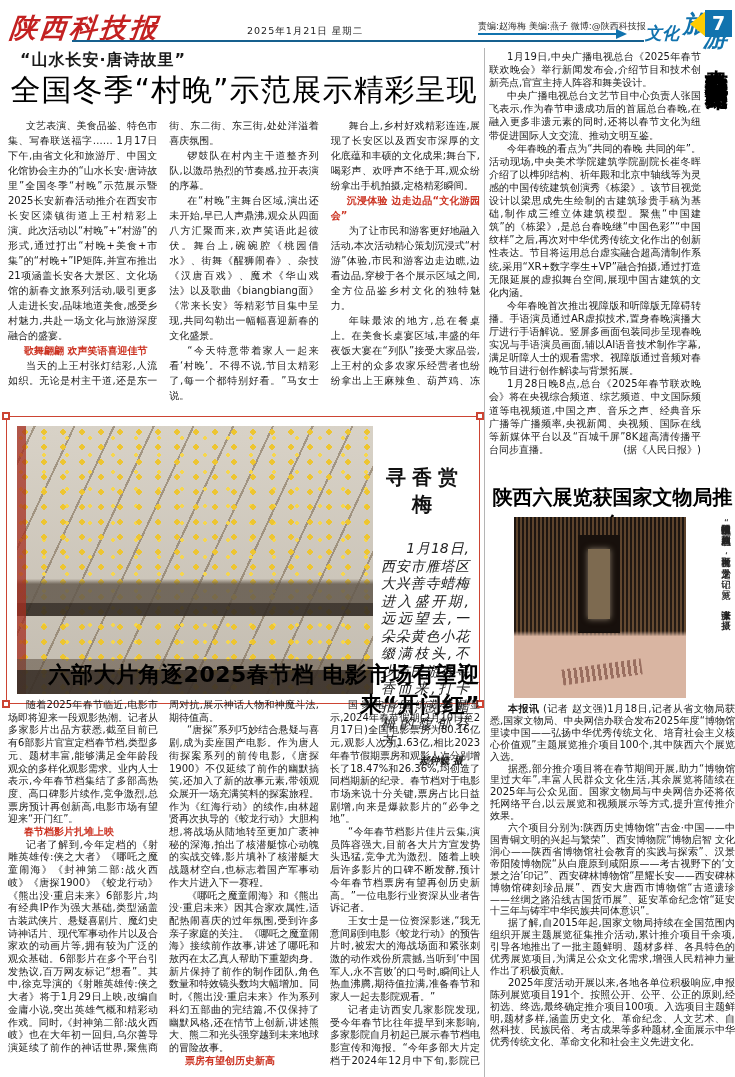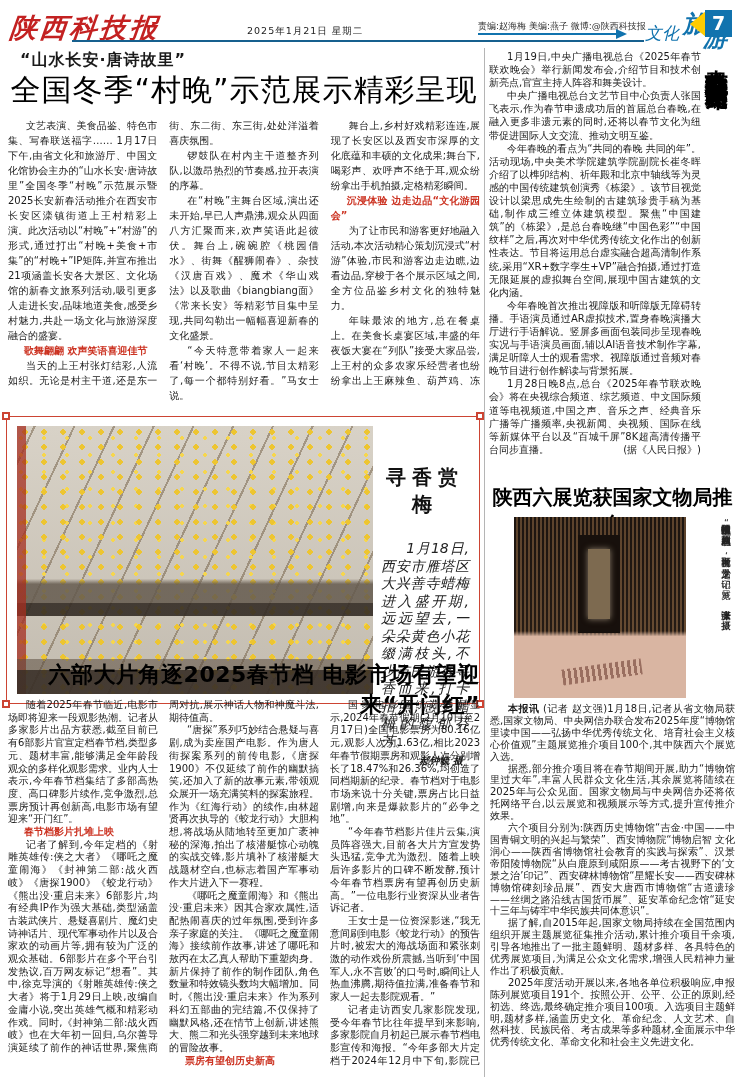--- a/index.html
+++ b/index.html
@@ -17,21 +17,21 @@
   }
   .hdr-date { position:absolute; left:247px; top:25px; font-size:9.5px; color:#222; letter-spacing:1px; }
   .hdr-staff { position:absolute; left:478px; top:20px; font-size:9px; color:#333; }
   .staff-rule { position:absolute; left:478px; top:33px; width:138px; height:2px; background:#1173ae; }
   .staff-arrow {
     position:absolute; left:616px; top:29px; width:0; height:0;
     border-left:11px solid #1173ae; border-top:5px solid transparent; border-bottom:5px solid transparent;
   }
   .hdr-rule { position:absolute; left:72px; top:40px; width:572px; height:2px; background:#17608e; }
   .section-badge { position:absolute; left:645px; top:6px; width:86px; height:38px; }
-  .sec1 { position:absolute; left:0px; top:16px; font-size:17px; font-weight:normal; color:#1173ae; font-style:italic; }
+  .sec1 { position:absolute; left:0px; top:16px; font-size:17px; font-weight:bold; color:#1173ae; font-style:italic; }
   .sec2a { position:absolute; left:38px; top:2px; font-size:24px; font-weight:bold; color:#1173ae; font-style:italic; }
   .sec2b { position:absolute; left:58px; top:16px; font-size:24px; font-weight:bold; color:#1173ae; font-style:italic; }
   .page-flag { position:absolute; left:690px; top:10px; width:44px; height:28px; }
   .flag-tri { position:absolute; left:0; top:1px; width:0; height:0;
     border-right:16px solid #ffcc00; border-top:13px solid transparent; border-bottom:13px solid transparent; }
   .flag-box { position:absolute; left:15px; top:0; width:27px; height:27px; background:#1173ae;
     color:#fff; font-size:19px; font-weight:bold; text-align:center; line-height:27px; }
   
   .body-text p { text-indent:1.8em; text-align:justify; }
   .sub { color:#cc3322; font-weight:bold; text-indent:1.6em !important; }

